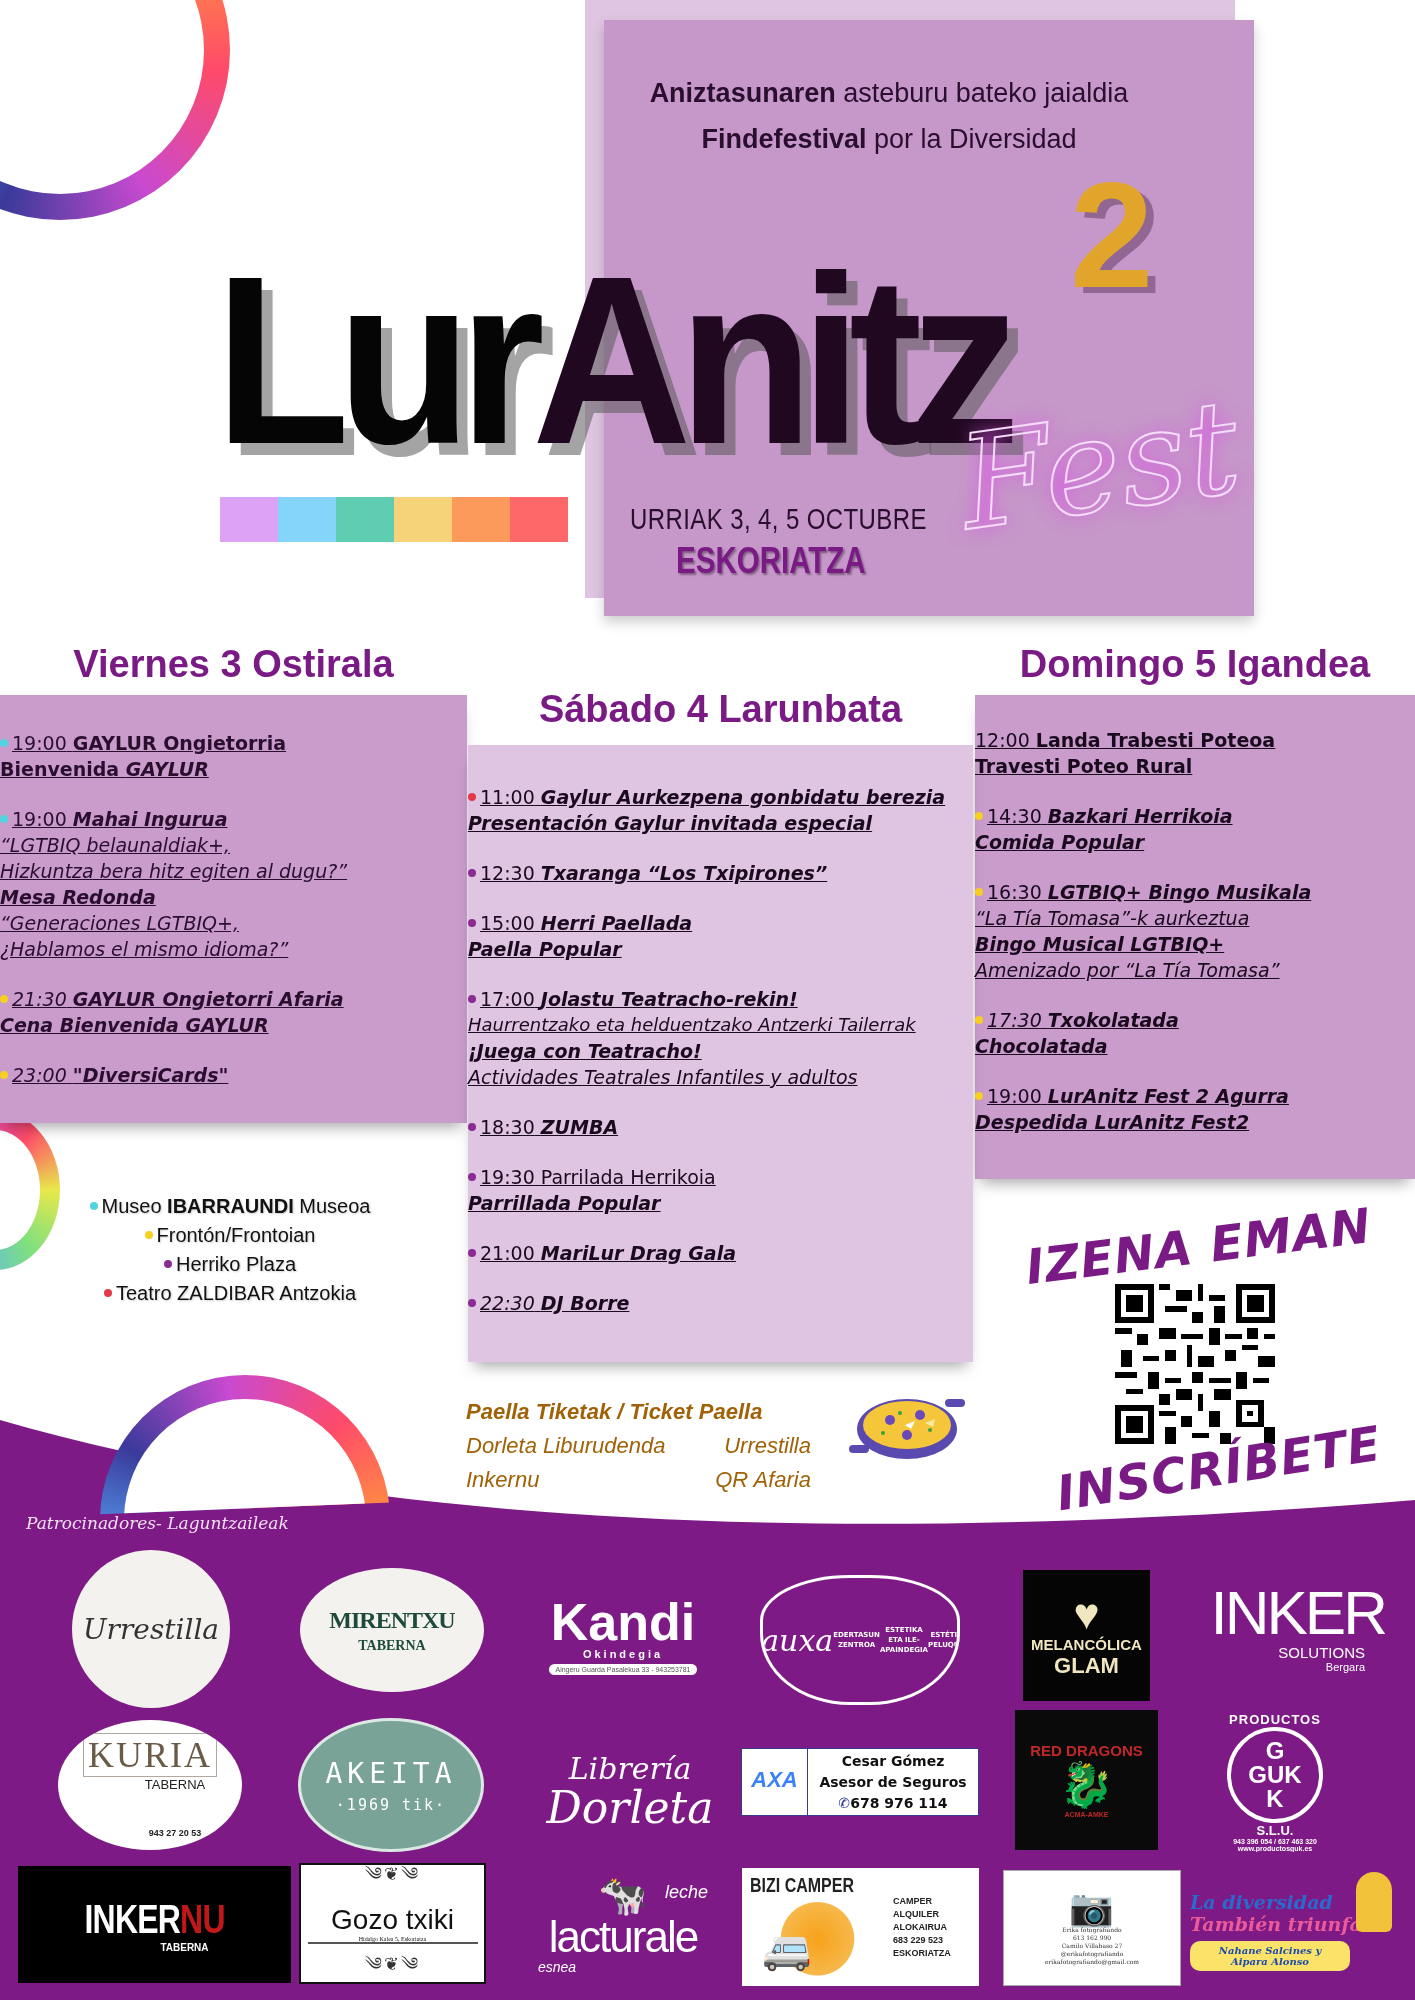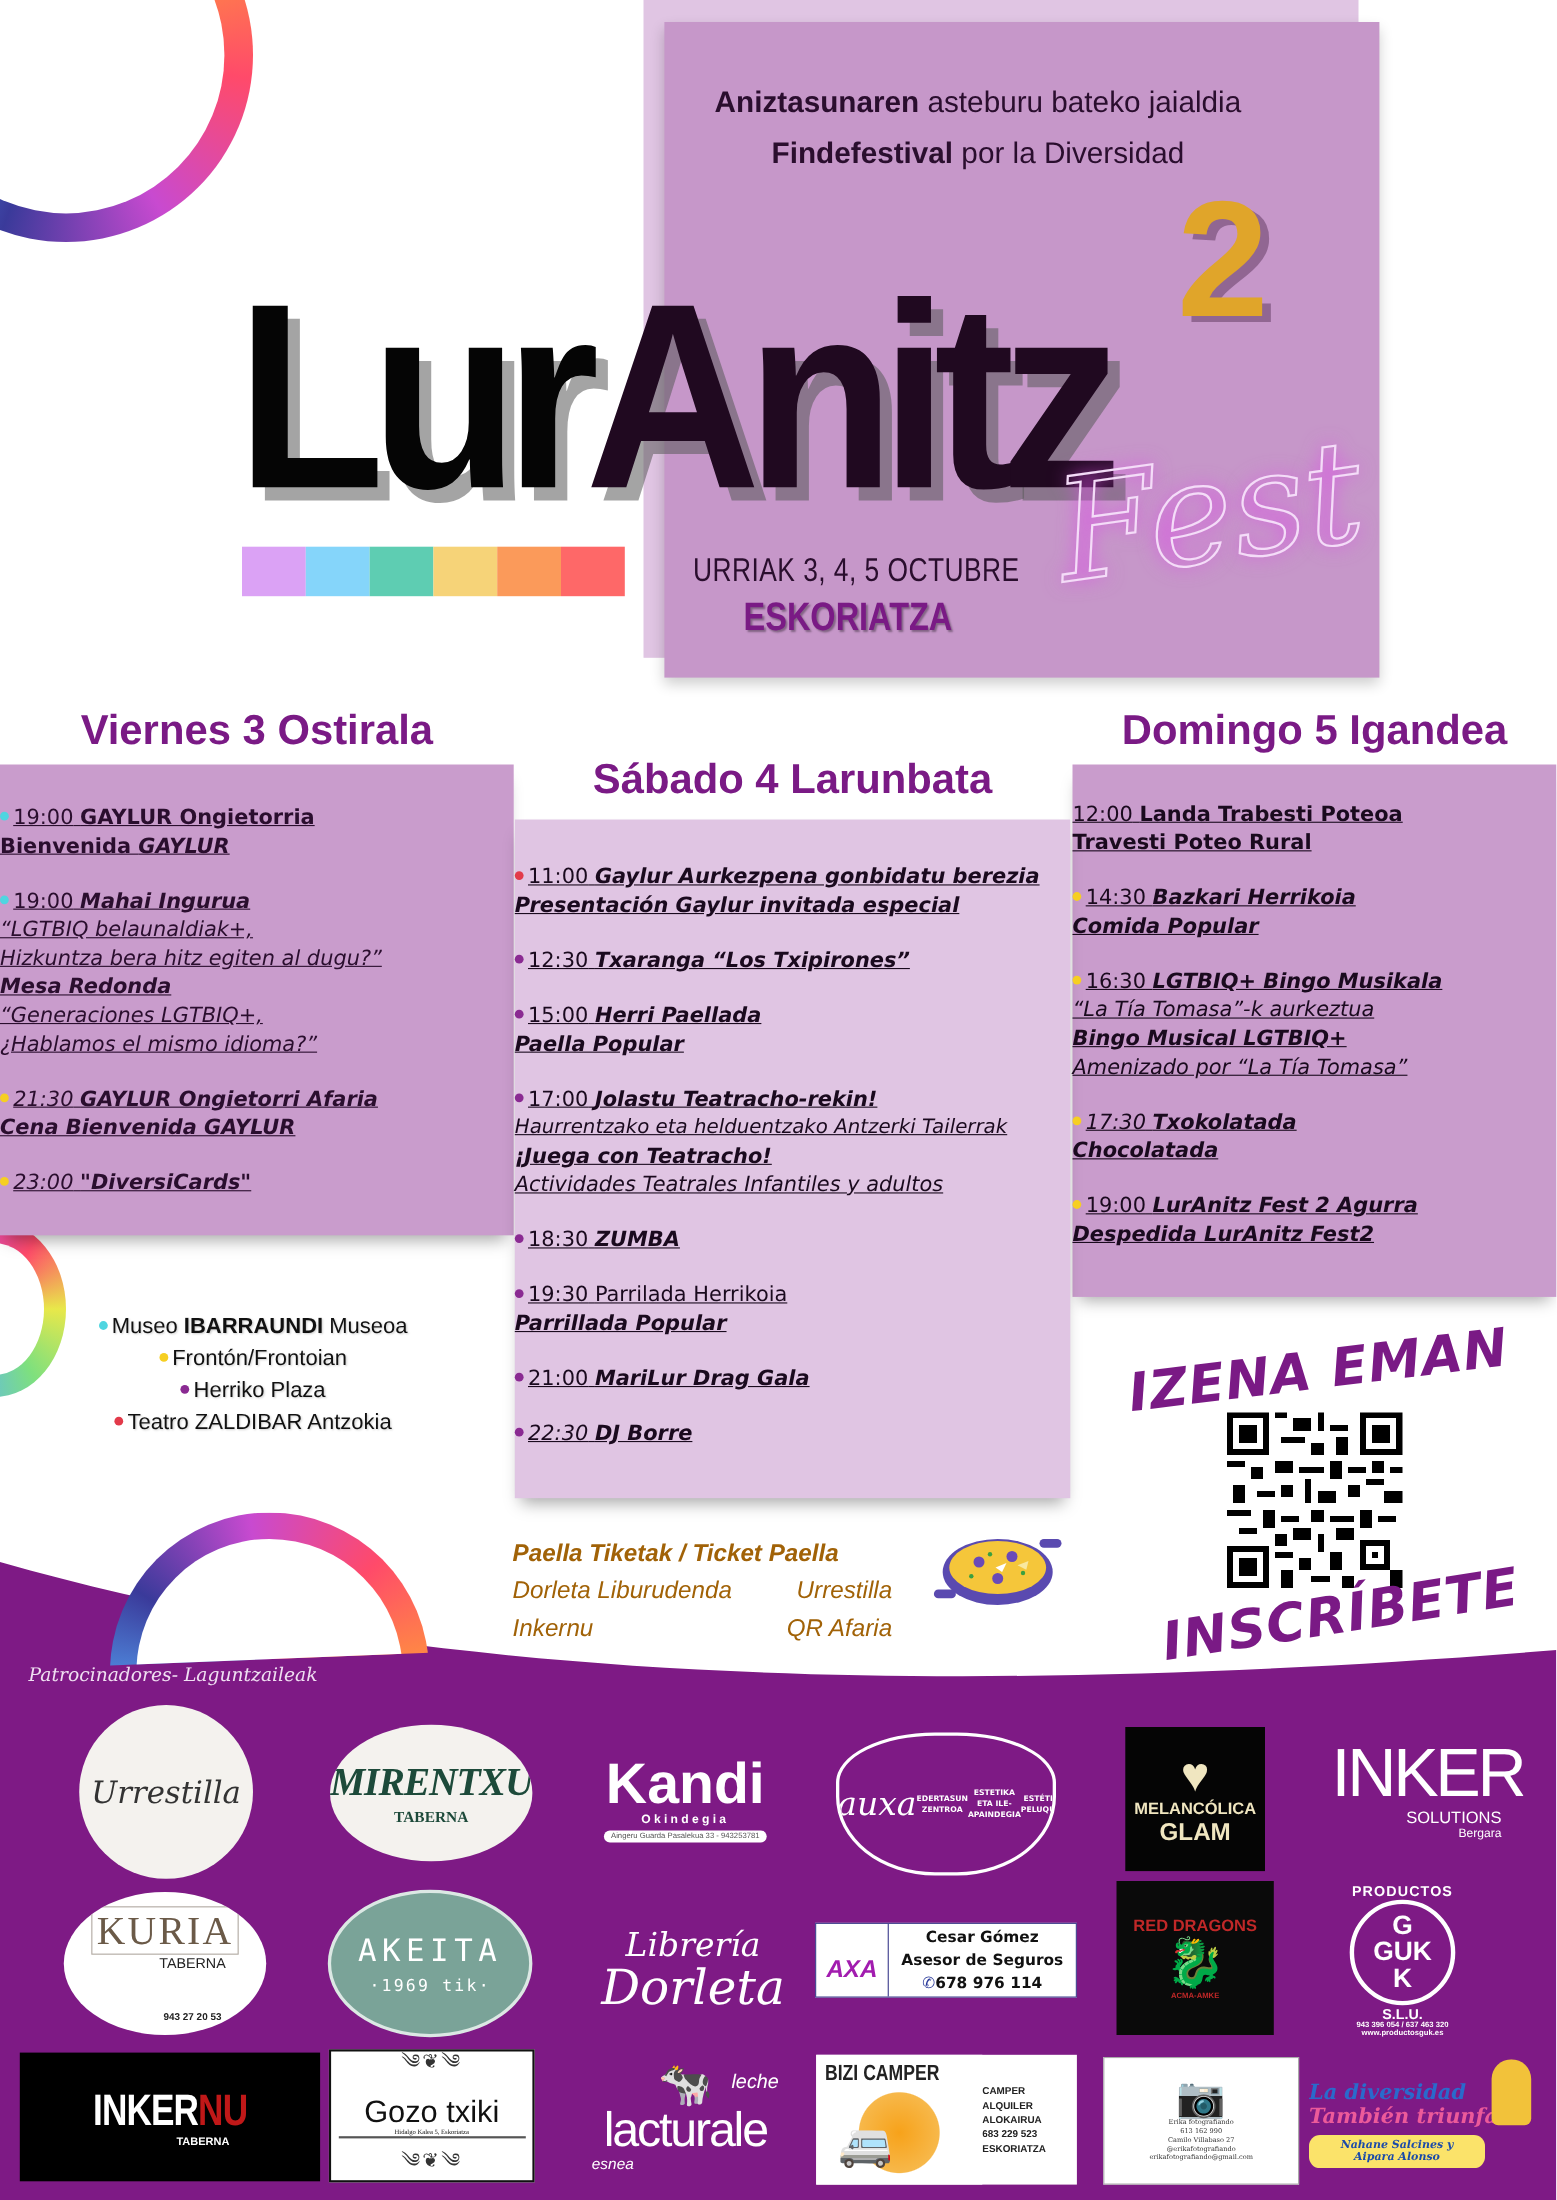--- a/index.html
+++ b/index.html
@@ -77,21 +77,21 @@
   .inscribete { left: 1055px; top: 1440px; font-family: "DejaVu Sans", sans-serif; font-weight: 700; font-style: italic; font-size: 48px; color: #7a1a85; transform: rotate(-9deg); letter-spacing: 1px; white-space: nowrap; }
   .qr { left: 1115px; top: 1284px; width: 160px; height: 160px; background: #fff; }
 
   
   .sponsor-bg { left: 0; top: 1400px; width: 1415px; height: 600px; }
   .sponsors-label { left: 26px; top: 1513px; font-family: "DejaVu Serif", serif; font-style: italic; color: #f0e0f2; font-size: 17px; }
 
   .logo { position: absolute; display: flex; align-items: center; justify-content: center; text-align: center; overflow: hidden; }
   .l-urrestilla { left: 72px; top: 1550px; width: 158px; height: 158px; background: #f4f2ee; border-radius: 50%; font-family: "DejaVu Serif", serif; font-style: italic; font-size: 28px; color: #333; }
   .l-mirentxu { left: 300px; top: 1568px; width: 184px; height: 124px; background: #f4f2ee; border-radius: 50%; flex-direction: column; color: #1d4a3a; font-family: "Liberation Serif", serif; font-weight: 700; }
-  .l-mirentxu .m1 { font-size: 36px; letter-spacing: -1px; font-style: italic; }
+  .l-mirentxu .m1 { font-size: 24px; letter-spacing: -1px; }
   .l-mirentxu .m2 { font-size: 14px; margin-top: 4px; }
   .l-kandi { left: 528px; top: 1570px; width: 190px; height: 130px; color: #fff; flex-direction: column; font-family: "Liberation Sans", sans-serif; font-weight: 700; }
   .l-kandi .k1 { font-size: 52px; line-height: 1; }
   .l-kandi .k2 { font-size: 11px; letter-spacing: 3px; }
   .l-kandi .k3 { font-size: 7px; background: #fff; color: #555; padding: 2px 6px; border-radius: 8px; margin-top: 4px; font-weight: 400; }
   .l-pauxa { left: 760px; top: 1575px; width: 200px; height: 130px; color: #fff; flex-direction: row; border: 3px solid #fff; border-radius: 45% 45% 45% 45% / 35% 35% 55% 55%; }
   .l-pauxa .p1 { font-family: "DejaVu Serif", serif; font-style: italic; font-size: 30px; }
   .l-pauxa .p2 { font-size: 7px; font-weight: 700; line-height: 10px; }
   .l-melancolica { left: 1023px; top: 1570px; width: 127px; height: 131px; background: #050505; color: #f0e6c0; flex-direction: column; font-family: "Liberation Sans", sans-serif; font-weight: 700; }
   .l-melancolica .ribs { font-size: 44px; line-height: 1; }
@@ -106,21 +106,21 @@
   .l-kurra .k1 { font-family: "Liberation Serif", serif; font-size: 36px; color: #6b5a48; letter-spacing: 2px; border: 1px solid #b0a8a0; padding: 0 4px; }
   .l-kurra .k2 { font-family: "Liberation Sans", sans-serif; font-size: 13px; color: #222; margin-left: 50px; }
   .l-kurra .k3 { font-family: "Liberation Sans", sans-serif; font-size: 9px; color: #222; margin-left: 50px; font-weight: 700; margin-top: 36px; }
   .l-akeita { left: 298px; top: 1718px; width: 186px; height: 134px; background: #7aa398; border: 3px solid #dce8e4; border-radius: 50%; flex-direction: column; color: #fff; font-family: "DejaVu Sans Mono", monospace; }
   .l-akeita .a1 { font-size: 28px; letter-spacing: 5px; }
   .l-akeita .a2 { font-size: 15px; letter-spacing: 2px; margin-top: 6px; }
   .l-dorleta { left: 530px; top: 1730px; width: 200px; height: 120px; color: #fff; flex-direction: column; font-family: "DejaVu Serif", serif; font-style: italic; }
   .l-dorleta .d1 { font-size: 30px; }
   .l-dorleta .d2 { font-size: 44px; line-height: 1; }
   .l-axa { left: 741px; top: 1748px; width: 238px; height: 68px; background: #fff; border: 1px solid #3a3a8a; display: flex; }
-  .l-axa .axa-mark { width: 66px; border-right: 1px solid #3a3a8a; display: flex; align-items: flex-end; justify-content: center; font-family: "Liberation Sans", sans-serif; font-weight: 700; font-style: italic; color: #a21caf; font-size: 22px; padding-bottom: 12px; }
+  .l-axa .axa-mark { width: 66px; border-right: 1px solid #3a3a8a; display: flex; align-items: flex-end; justify-content: center; font-family: "Liberation Sans", sans-serif; font-weight: 700; font-style: italic; color: #3b82f6; font-size: 22px; padding-bottom: 22px; }
   .l-axa .axa-text { flex: 1; font-family: "DejaVu Sans", sans-serif; font-weight: 700; color: #111; font-size: 14px; line-height: 21px; text-align: center; padding-top: 2px; }
   .l-reddragons { left: 1015px; top: 1710px; width: 143px; height: 140px; background: #0a0a0a; flex-direction: column; color: #c02828; font-family: "Liberation Sans", sans-serif; font-weight: 700; }
   .l-reddragons .r1 { font-size: 15px; }
   .l-reddragons .r2 { font-size: 44px; line-height: 1.2; }
   .l-reddragons .r3 { font-size: 7px; }
   .l-guk { left: 1220px; top: 1712px; width: 110px; height: 140px; color: #fff; flex-direction: column; font-family: "Liberation Sans", sans-serif; font-weight: 700; }
   .l-guk .g0 { font-size: 13px; letter-spacing: 1px; }
   .l-guk .gc { width: 96px; height: 96px; border: 4px solid #fff; border-radius: 50%; display: flex; flex-direction: column; align-items: center; justify-content: center; font-size: 24px; line-height: 24px; }
   .l-guk .g1 { font-size: 13px; }
   .l-guk .g2 { font-size: 7px; }

